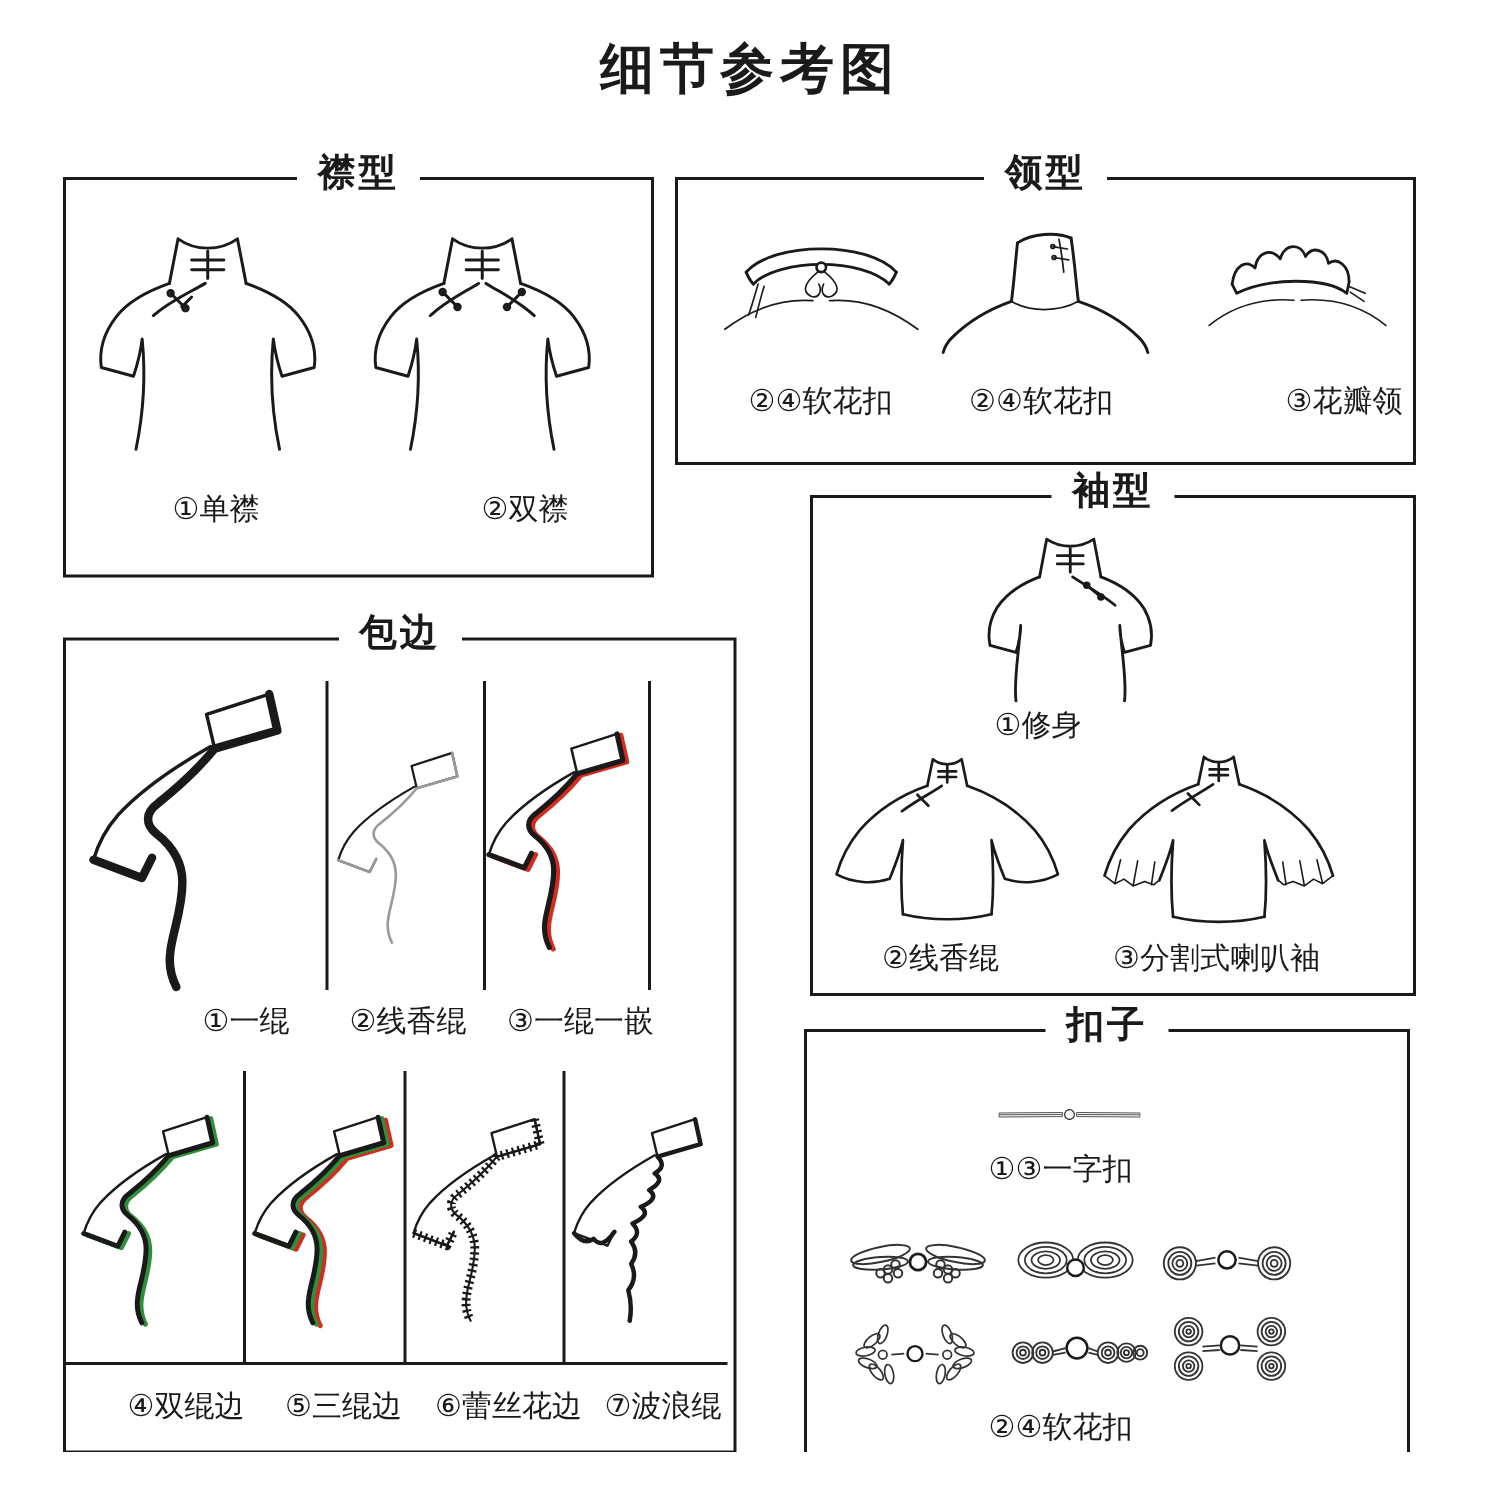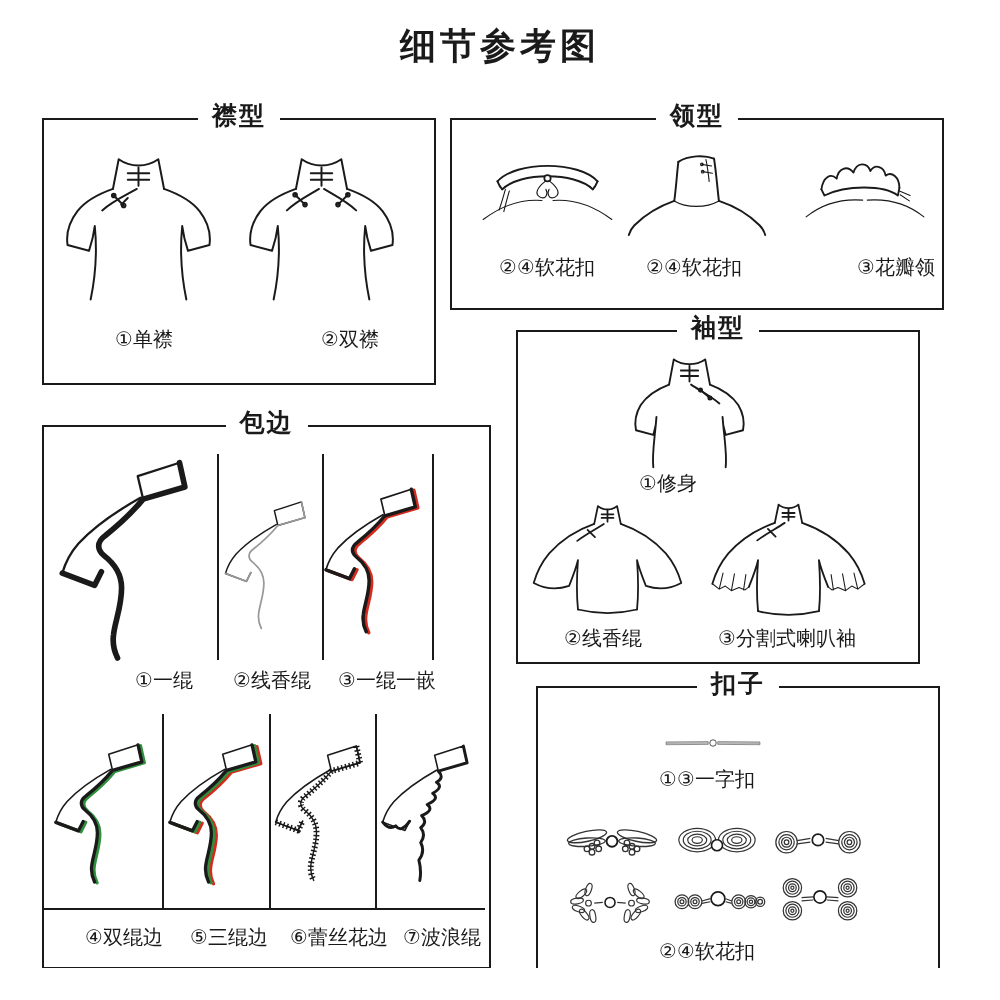--- a/index.html
+++ b/index.html
@@ -110,21 +110,21 @@
       <path class="ol2" d="M 32,52 C 60,38 110,38 128,52 M 28,44 L 32,52 M 130,42 L 128,52"></path>
       <path class="thin" d="M 130,46 L 144,52 M 131,51 L 143,59"></path>
       <path class="thin" d="M 8,80 C 30,62 55,56 82,58 M 162,80 C 140,62 115,56 88,58"></path>
     </svg>
 
     <span class="lbl" style="left:95px;top:134px;">②④软花扣</span>
     <span class="lbl" style="left:242px;top:134px;">②④软花扣</span>
     <span class="lbl" style="left:444px;top:134px;">③花瓣领</span>
   </div>
 
-  <div class="box" style="left:516px;top:330px;width:400px;height:330px;">
+  <div class="box" style="left:540px;top:330px;width:400px;height:330px;">
     <div class="legend">袖型</div>
 
     <svg style="left:89px;top:18px;" width="165" height="118" viewBox="0 0 200 150">
       <path class="ol2" d="M 80,12 C 92,20 108,20 120,12 M 80,12 L 74,44 M 120,12 L 126,44"></path>
       <path class="ol2" d="M 100,20 L 100,40 M 89,26 L 111,26 M 89,33 L 111,33"></path>
       <path class="ol2" d="M 74,44 C 58,50 46,58 38,70 C 32,80 30,92 32,102 L 54,108 C 57,99 58,91 58,85 C 56,112 52,132 54,149"></path>
       <path class="ol2" d="M 126,44 C 142,50 154,58 162,70 C 168,80 170,92 168,102 L 146,108 C 143,99 142,91 142,85 C 144,112 148,132 146,149"></path>
       <path class="ol2" d="M 102,44 C 114,52 126,58 138,68"></path>
       <path class="ol2" d="M 114,51 L 126,61"></path>
       <circle class="ol2" cx="114" cy="51" r="2"></circle>

